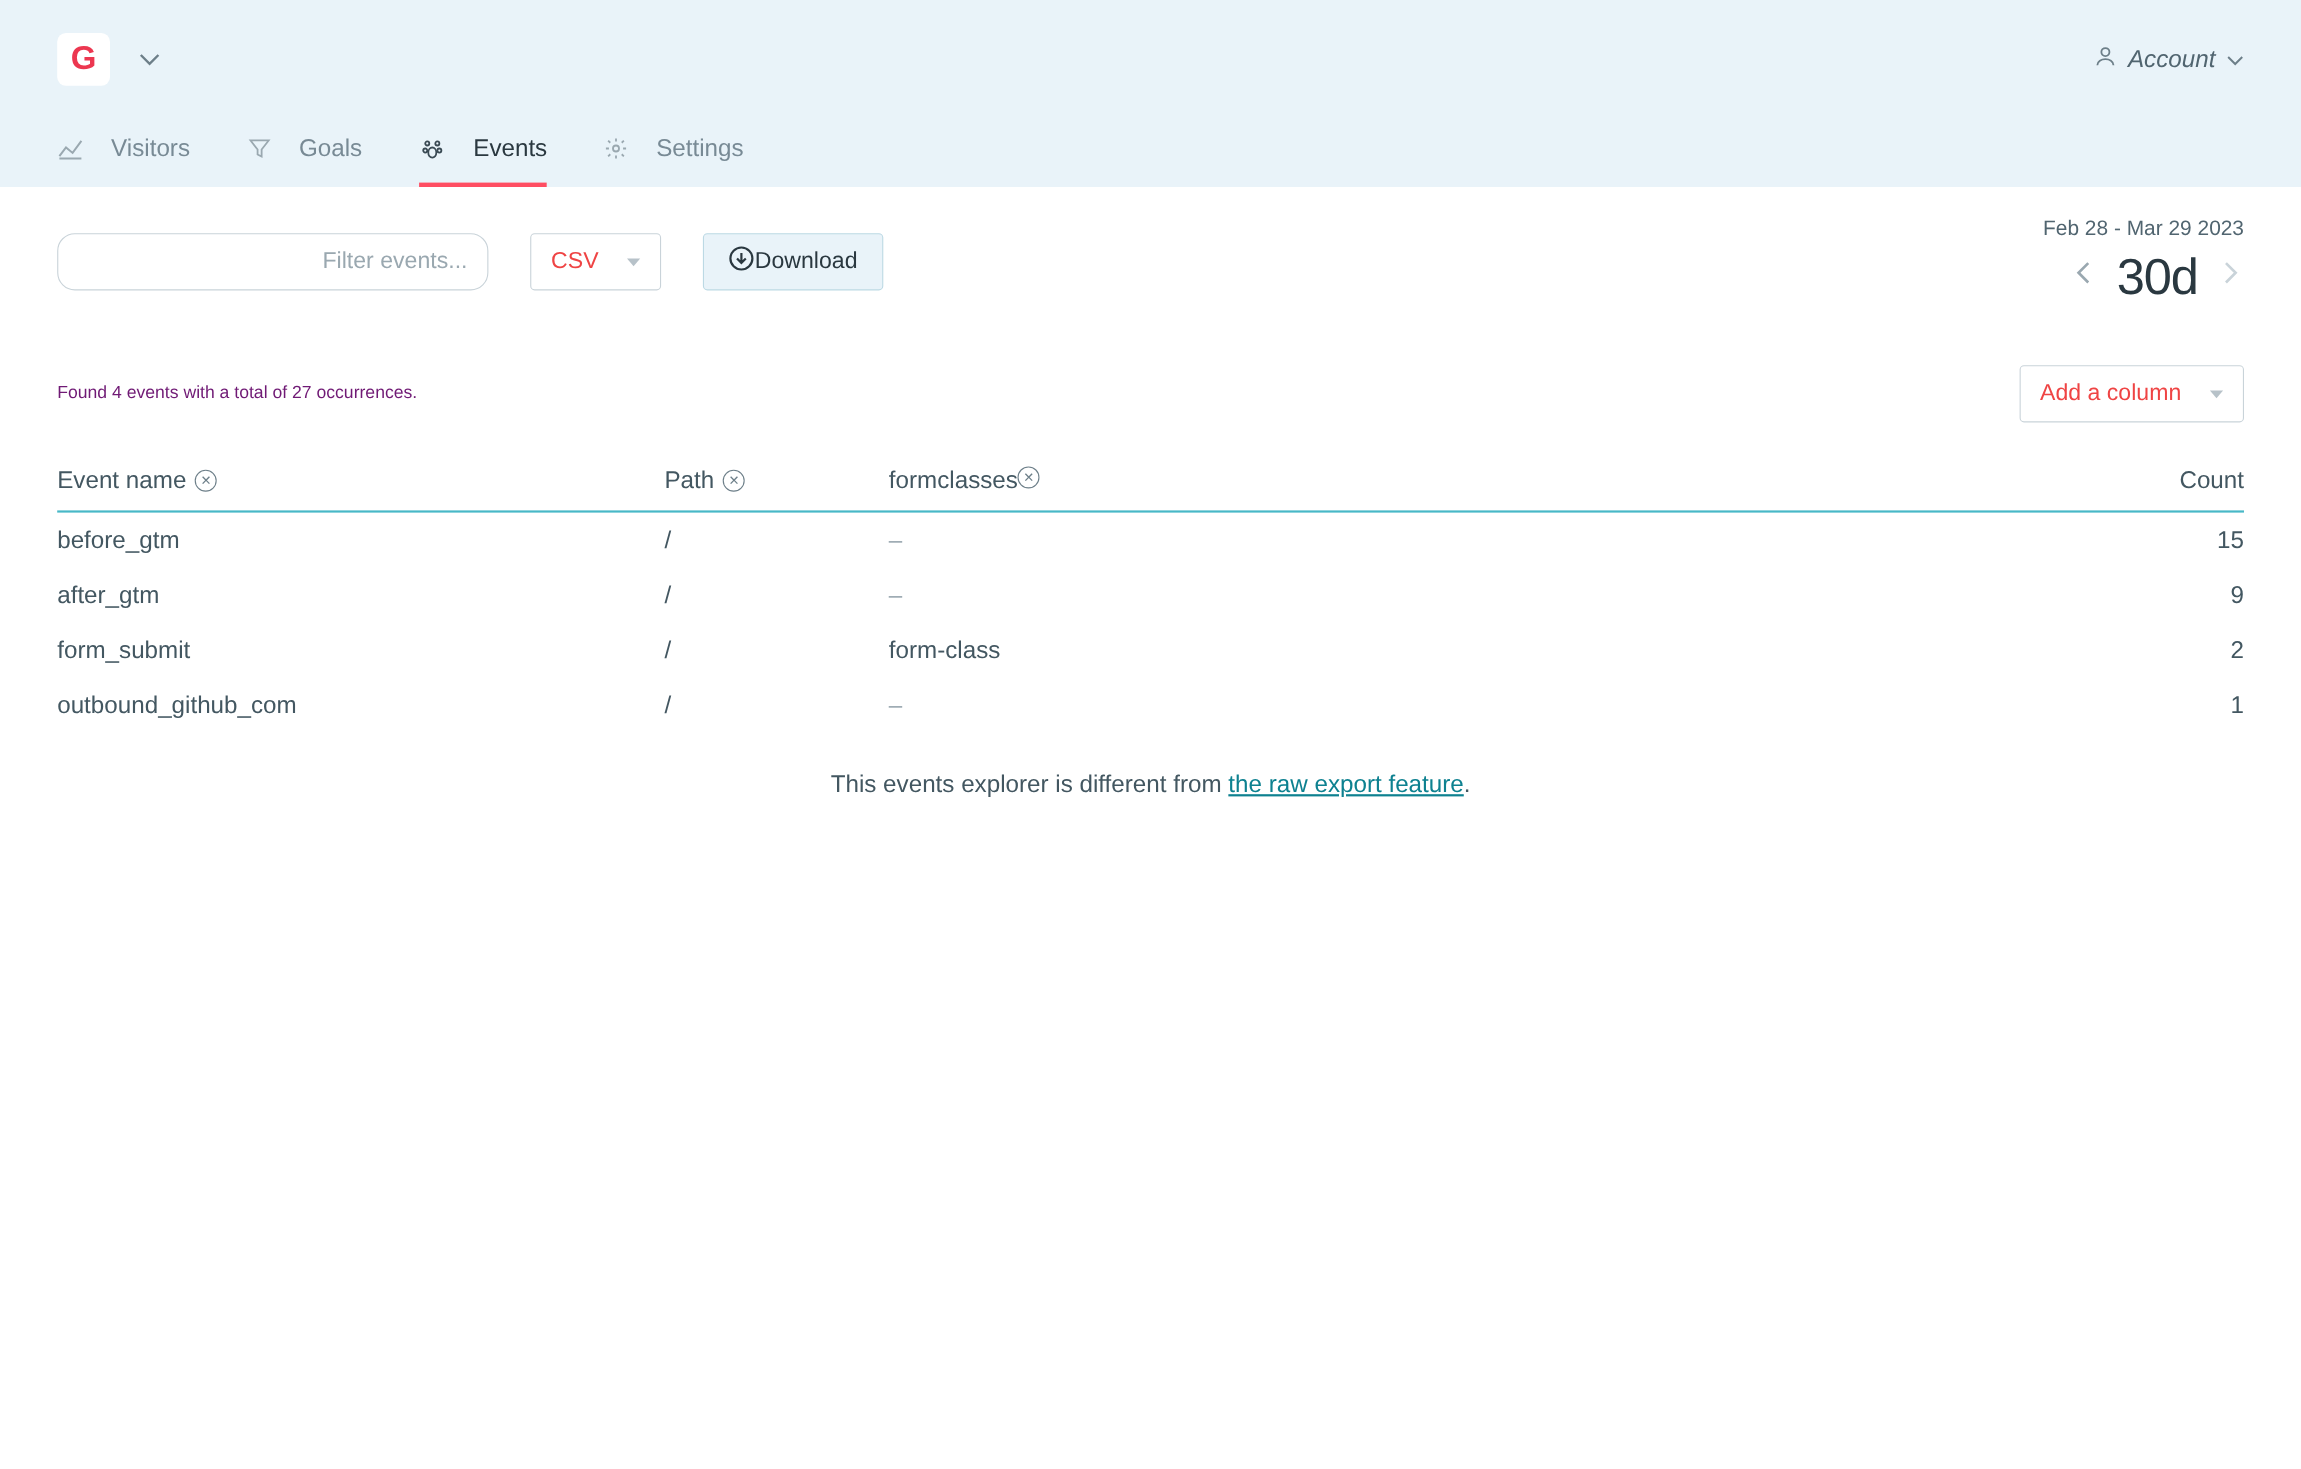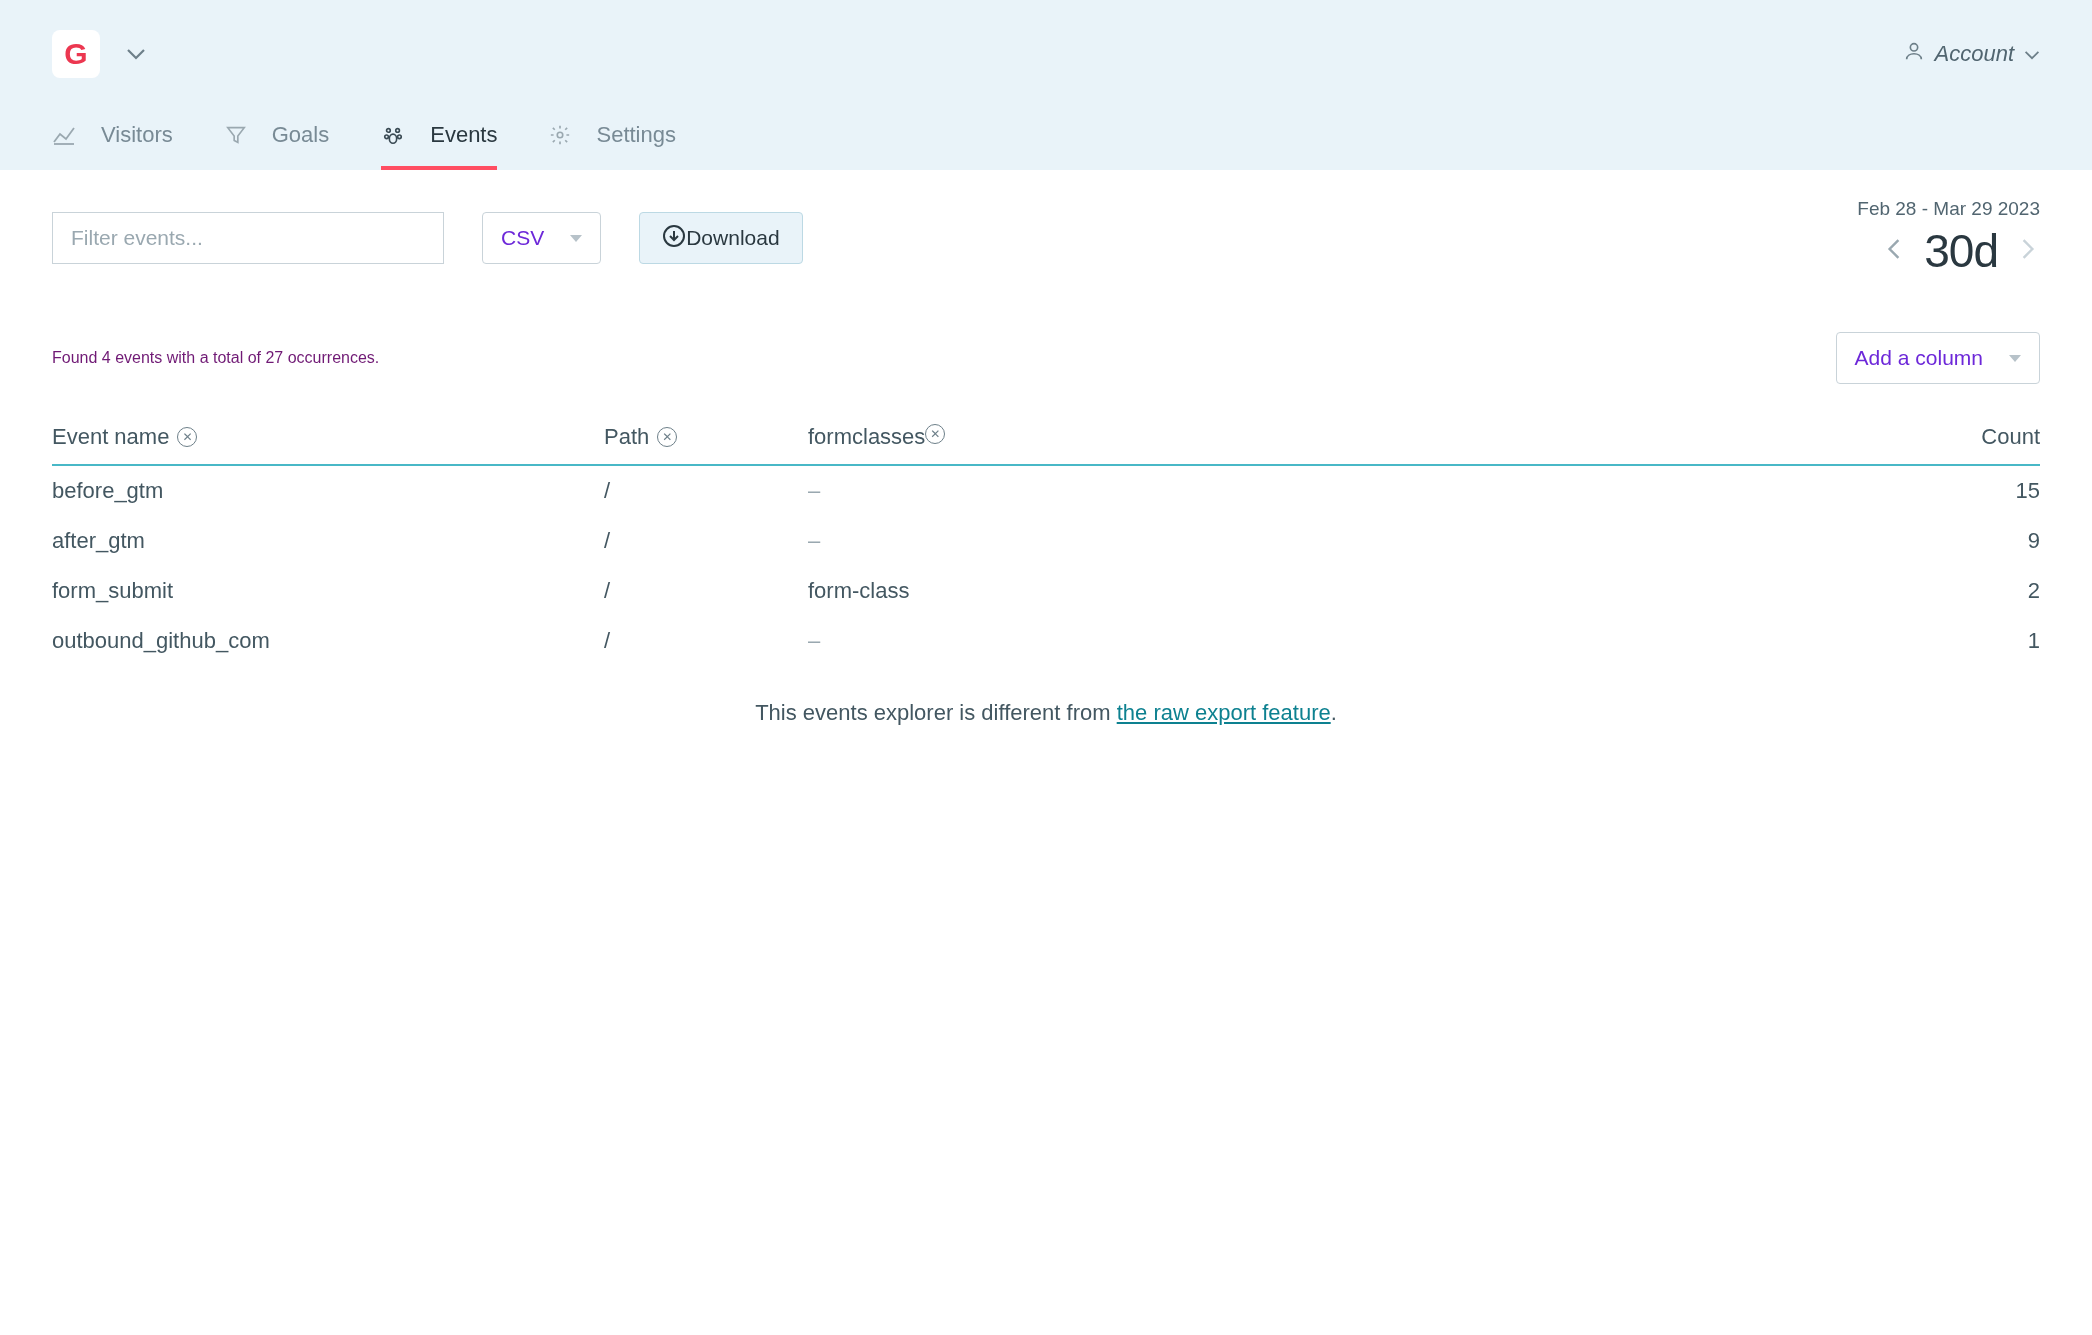--- a/index.html
+++ b/index.html
@@ -86,37 +86,38 @@
   }
   .controls-left {
     display: flex;
     align-items: center;
     gap: 38px;
   }
   .filter-input {
     width: 392px;
     height: 52px;
     border: 1.5px solid #c9d3d9;
-    border-radius: 0;
+    border-radius: 16px;
     padding: 0 18px;
     font-size: 21px;
     color: #3a4a54;
     background: #fff;
     font-family: inherit;
+    text-align: right;
   }
   .filter-input::placeholder { color: #9aa8b0; }
   .select-box {
     height: 52px;
     border: 1.5px solid #c9d3d9;
     border-radius: 4px;
     padding: 0 18px;
     display: flex;
     align-items: center;
     gap: 26px;
-    color: #6d28d9;
+    color: #ef4444;
     background: #fff;
     cursor: pointer;
     font-size: 21px;
   }
   .tri-down {
     width: 0; height: 0;
     border-left: 6px solid transparent;
     border-right: 6px solid transparent;
     border-top: 7px solid #b7c2c9;
   }

